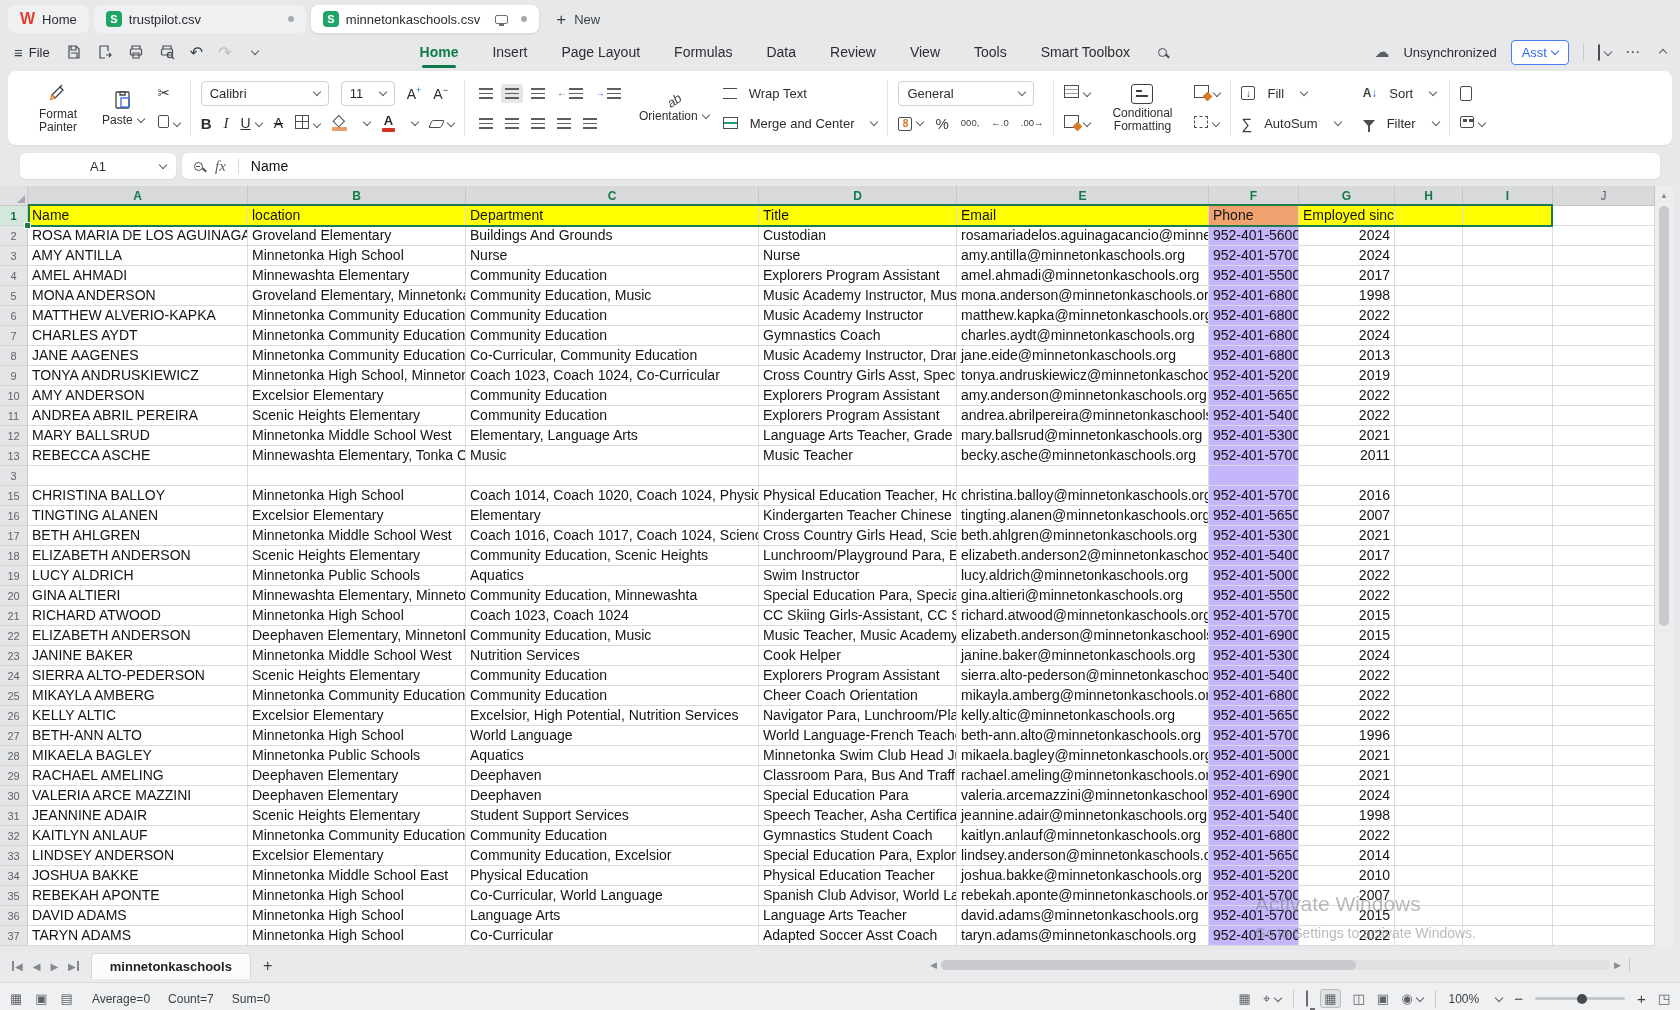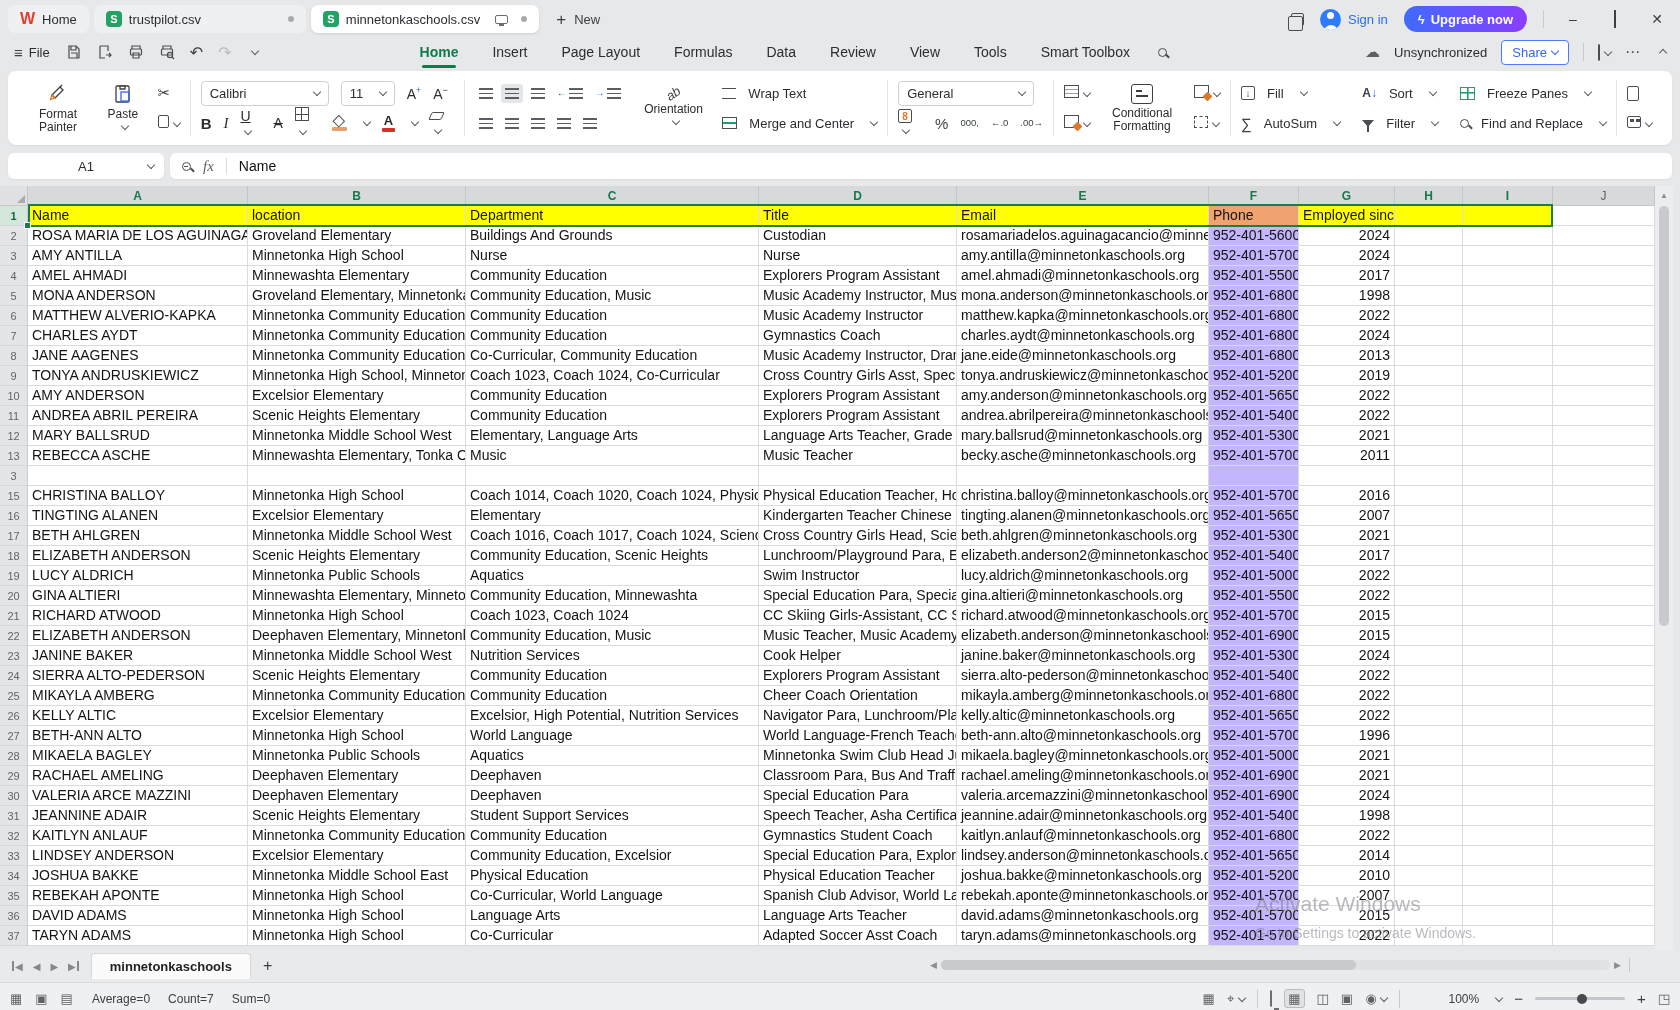--- a/index.html
+++ b/index.html
@@ -120,21 +120,21 @@
   .ic-freeze{width:15px;height:13px;border:1px solid #1fa06a;
     background:linear-gradient(#1fa06a,#1fa06a) center/100% 1.6px no-repeat,
                linear-gradient(#1fa06a,#1fa06a) center/1.6px 100% no-repeat;}
   .lbl{white-space:nowrap;}
   .ic-doc{width:12px;height:15px;border:1.3px solid #4a4d52;border-radius:2px;}
   .ic-pick{width:14px;height:12px;border:1.3px solid #4a4d52;border-radius:2px;
     background:linear-gradient(#4a4d52,#4a4d52) 2px 2px/4px 3px no-repeat,
                linear-gradient(#4a4d52,#4a4d52) 8px 2px/4px 3px no-repeat;}
 
   
-  .fmrow{height:32px;display:flex;align-items:center;padding:0 8px;gap:6px;}
+  .fmrow{height:32px;display:flex;align-items:center;padding:0 20px;gap:6px;}
   .namebox{width:156px;height:26px;background:#fff;border-radius:6px;display:flex;align-items:center;
     position:relative;box-shadow:0 1px 2px rgba(0,0,0,.05);}
   .namebox span.nb{margin:0 auto;font-size:13px;color:#2b2d30;}
   .namebox .cv{position:absolute;right:10px;}
   .fmbox{flex:1;height:26px;background:#fff;border-radius:6px;display:flex;align-items:center;
     padding:0 12px;gap:12px;box-shadow:0 1px 2px rgba(0,0,0,.05);}
   .fx{font-family:"Liberation Serif",serif;font-style:italic;font-size:15px;color:#5b5e63;}
   .fmsep{width:1px;height:16px;background:#d8dadc;}
   .fmval{font-size:14px;color:#111;}
 
@@ -188,21 +188,21 @@
   .hsep{width:1px;height:14px;background:#c5c7c9;margin-left:4px;}
 
   
   .statusbar{height:32px;background:#eef0f1;border-top:1px solid #d8dadc;display:flex;
     align-items:center;padding:0 10px;font-size:12px;color:#3c4043;}
   .sic{font-size:13px;color:#5f6368;margin-right:13px;}
   .stats{display:flex;gap:18px;margin-left:6px;}
   .sb-right{margin-left:auto;display:flex;align-items:center;gap:12px;}
   .sbi{font-size:13px;color:#5f6368;}
   .sbi.on{border:1px solid #b9bcbf;background:#e0e2e4;border-radius:3px;padding:1px 3px;}
-  .zoomtxt{font-size:12px;color:#3c4043;margin-left:36px;}
+  .zoomtxt{font-size:12px;color:#3c4043;}
   .ztrack{width:90px;height:3px;background:#c3c6ca;border-radius:2px;position:relative;}
   .zdot{position:absolute;left:42px;top:-3.5px;width:10px;height:10px;border-radius:50%;background:#46494d;}
   .zpm{font-size:15px;color:#3c4043;}
 </style>
 </head>
 <body>
 
 <div class="app">
 
   <div class="tabbar">
@@ -219,35 +219,20 @@
       <span class="sicon">S</span>
       <span>minnetonkaschools.csv</span>
       <span class="ic-mon"></span>
       <span class="dotgray"></span>
     </div>
     <div class="newtab">
       <span class="plus">+</span>
       <span>New</span>
     </div>
 
-    <div class="tab-right">
-      <span class="ic-panel"></span>
-      <span class="signin">
-        <span class="avatar"></span>
-        <span>Sign in</span>
-      </span>
-      <span class="upgrade">
-        <span class="bolt">ϟ</span>
-        <span>Upgrade now</span>
-      </span>
-      <span class="vsep"></span>
-      <span class="winbtn">–</span>
-      <span class="winbtn"><span class="ic-restore"></span></span>
-      <span class="winbtn">✕</span>
-    </div>
   </div>
 
   <div class="menubar">
     <span class="hamb">≡</span>
     <span>File</span>
     <div class="qicons">
       <svg width="16" height="16" viewBox="0 0 16 16" fill="none" stroke="#4a4d52" stroke-width="1.2">
           <path d="M3 2h7l3 3v9H3z"></path>
           <path d="M5 2v4h5V2"></path>
           <path d="M5 9h6v5"></path>
@@ -283,21 +268,21 @@
         <div class="rtab">View</div>
         <div class="rtab">Tools</div>
         <div class="rtab">Smart Toolbox</div>
       </div>
     <span style="margin-left:26px"><span class="ic-mag"></span></span>
 
     <div class="menu-right">
       <span class="cloud">☁</span>
       <span>Unsynchronized</span>
       <span class="sharebtn">
-        <span>Share</span>
+        <span>Asst</span>
         <span class="cv blue"></span>
       </span>
       <span class="vsep"></span>
       <span><span class="ic-pick"></span><span class="cv"></span></span>
       <span class="dots">⋯</span>
       <span class="cv up"></span>
     </div>
   </div>
 
   <div class="ribbonwrap">
@@ -487,32 +472,20 @@
         </div>
         <div class="stack2">
           <div class="irow">
             <span class="sortAZ"><span>A</span><span class="dn">↓</span></span>
             <span class="lbl">Sort</span>
               <span class="cv"></span>
           </div>
           <div class="irow">
             <span class="ic-funnel"></span>
             <span class="lbl">Filter</span>
-              <span class="cv"></span>
-          </div>
-        </div>
-        <div class="stack2">
-          <div class="irow">
-            <span class="ic-freeze"></span>
-            <span class="lbl">Freeze Panes</span>
-              <span class="cv"></span>
-          </div>
-          <div class="irow">
-            <span class="ic-mag"></span>
-            <span class="lbl">Find and Replace</span>
               <span class="cv"></span>
           </div>
         </div>
       </div>
 
       <div class="rdiv"></div>
 
       <div class="rg">
         <div class="stack2">
           <div class="irow">

